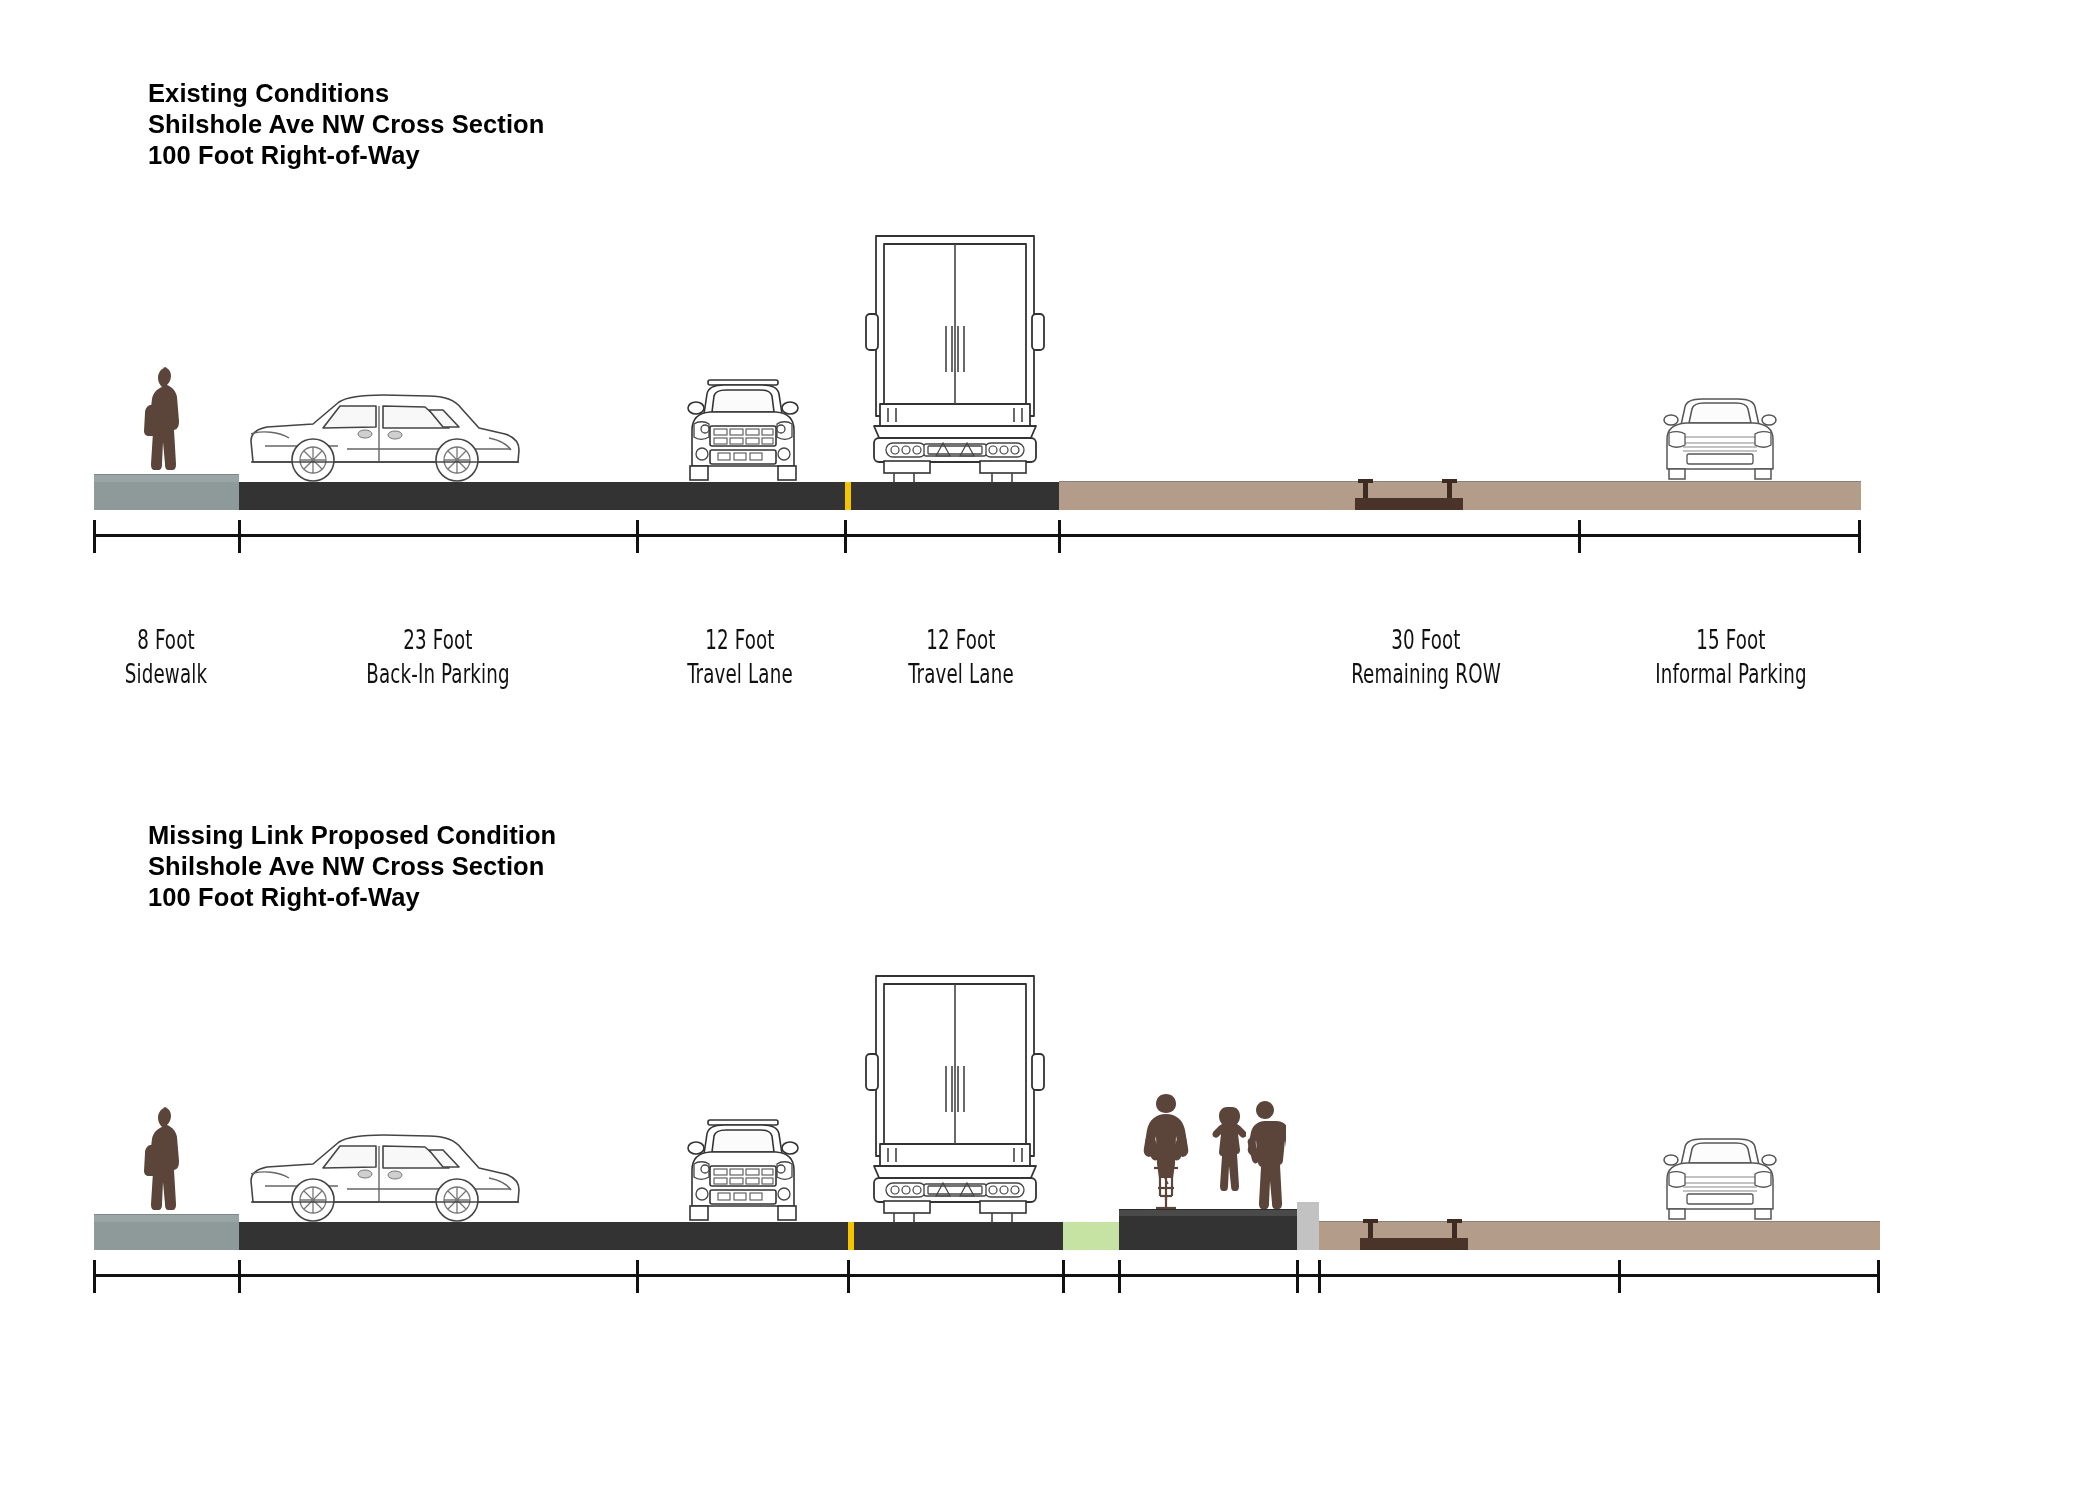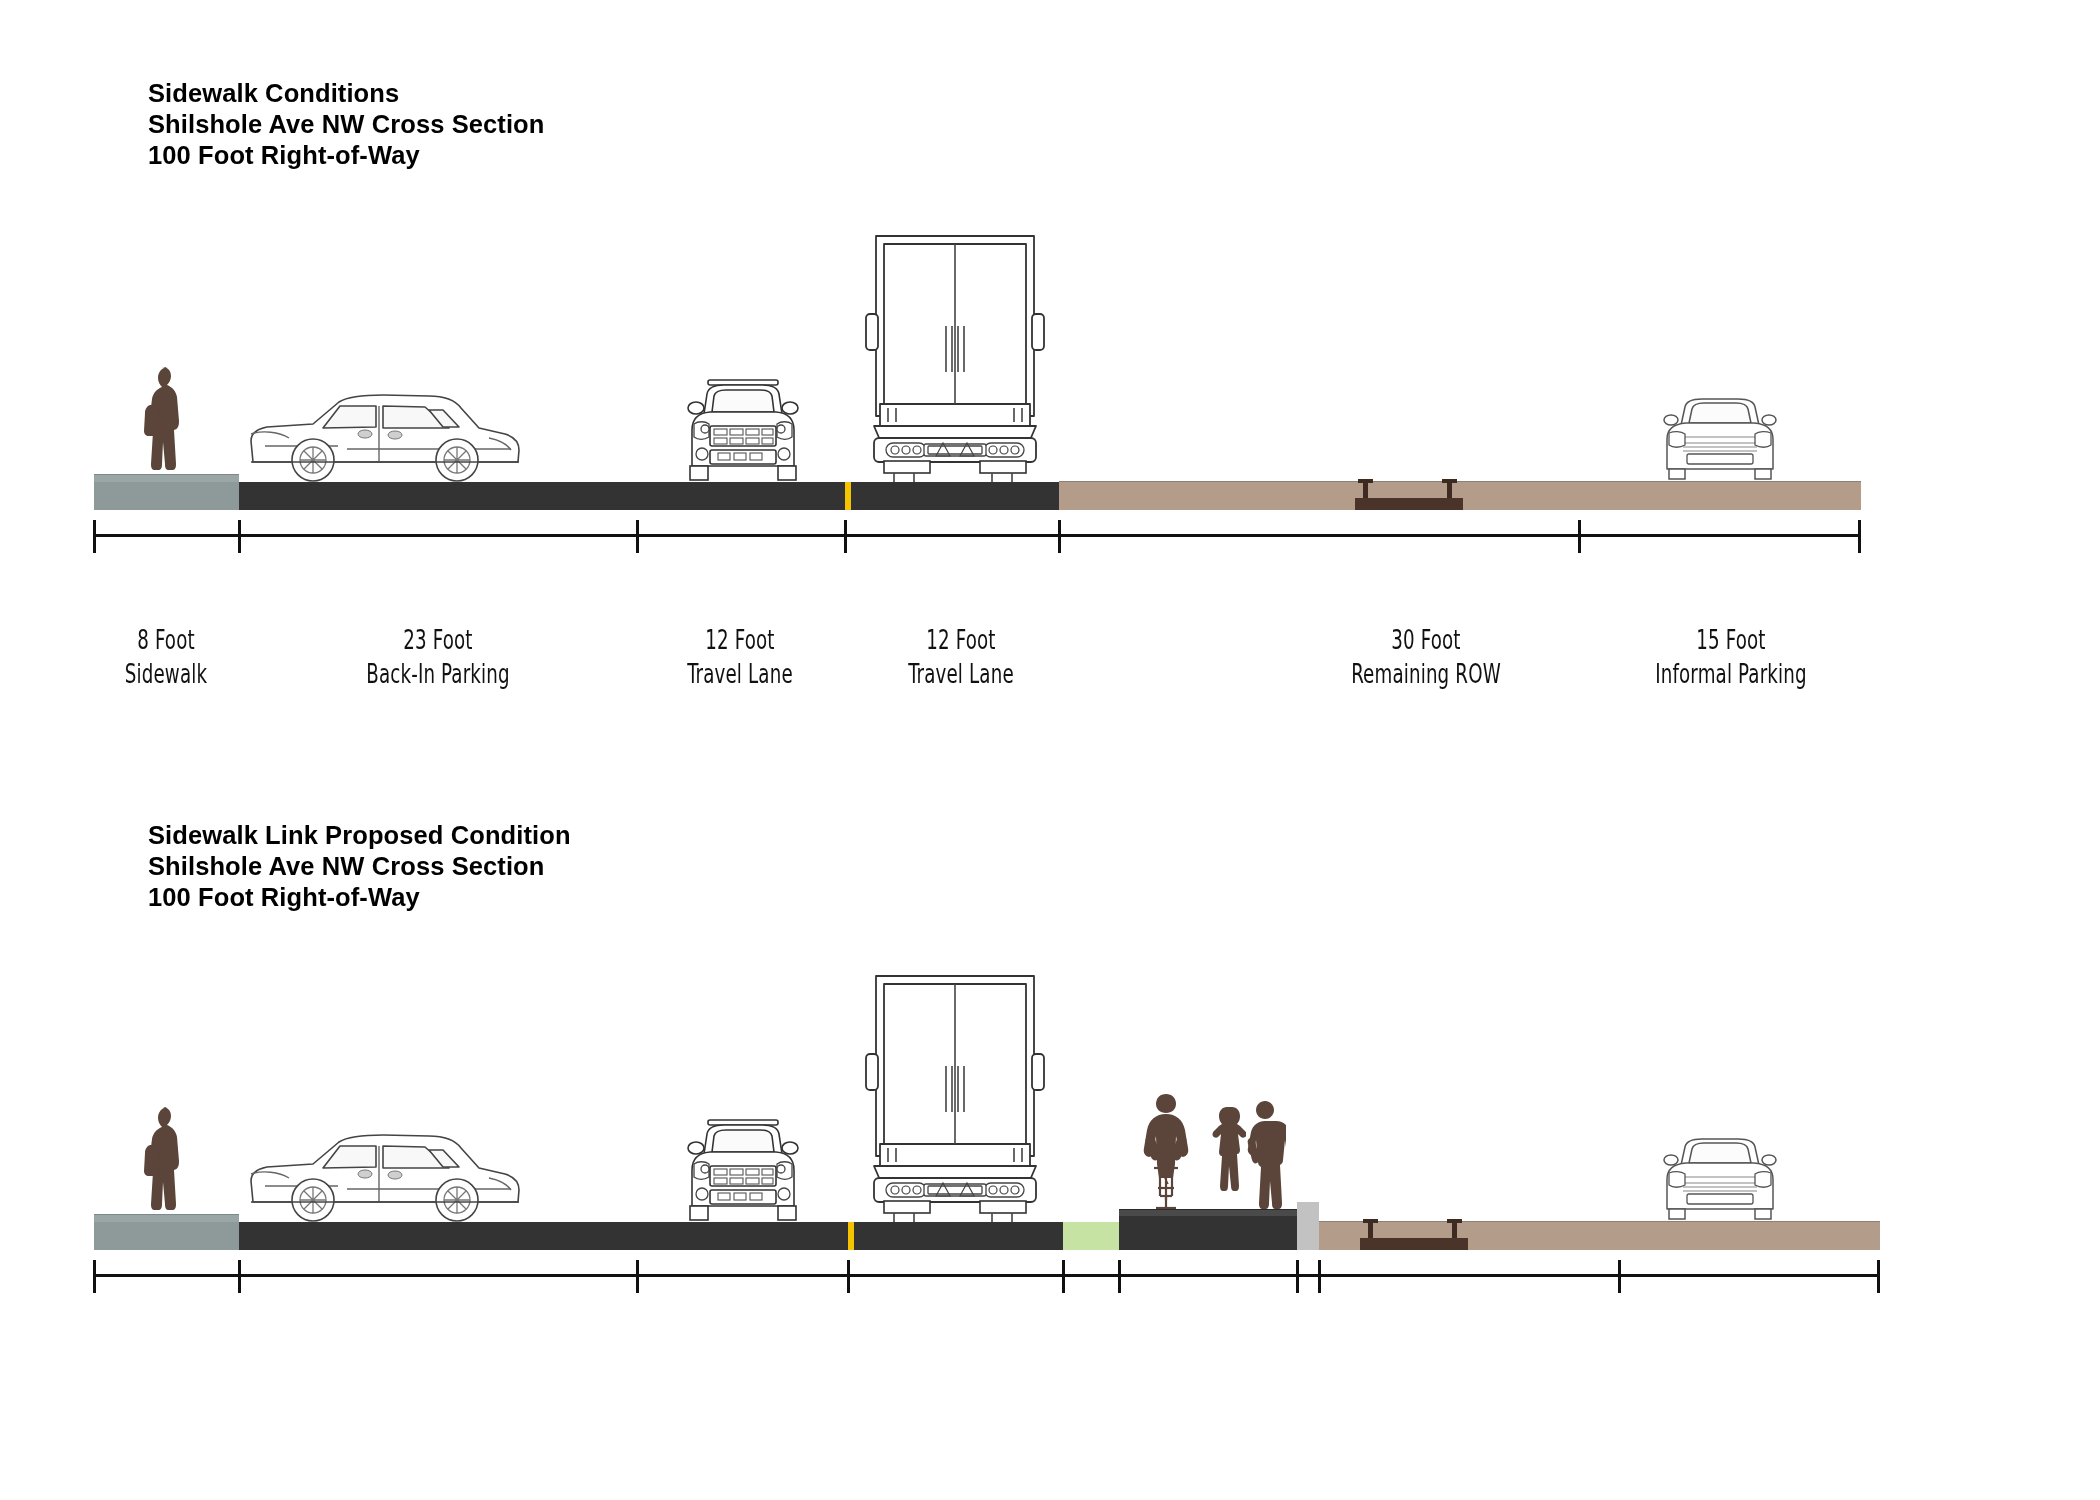--- a/index.html
+++ b/index.html
@@ -102,21 +102,21 @@
     position: absolute;
     bottom: 0;
   }
 </style>
 </head>
 <body>
 
 <div class="diagram" id="diagram-existing">
 
   <div class="title-block">
-    <div>Sidewalk Conditions</div>
+    <div>Existing Conditions</div>
     <div>Shilshole Ave NW Cross Section</div>
     <div>100 Foot Right-of-Way</div>
   </div>
 
   <div class="section-stage">
 
     <div class="band" style="left:94px; width:145px; height:28px; background:#8e9a9a;"></div>
 
     <div style="position:absolute; left:94px; bottom:28px; width:145px; height:7px; background:#9aa5a5;
                 border-top:1px solid #7d8a8a;"></div>
@@ -324,21 +324,21 @@
     <div class="dim-label" style="left:1605px; width:252px;">
       <span class="ft">15 Foot</span>
       <span class="nm">Informal Parking</span>
     </div>
   </div>
 </div>
 
 <div class="diagram" id="diagram-proposed">
 
   <div class="title-block">
-    <div>Sidewalk Link Proposed Condition</div>
+    <div>Missing Link Proposed Condition</div>
     <div>Shilshole Ave NW Cross Section</div>
     <div>100 Foot Right-of-Way</div>
   </div>
 
   <div class="section-stage">
 
     <div class="band" style="left:94px; width:145px; height:28px; background:#8e9a9a;"></div>
     <div style="position:absolute; left:94px; bottom:28px; width:145px; height:7px; background:#9aa5a5;
                 border-top:1px solid #7d8a8a;"></div>
 

